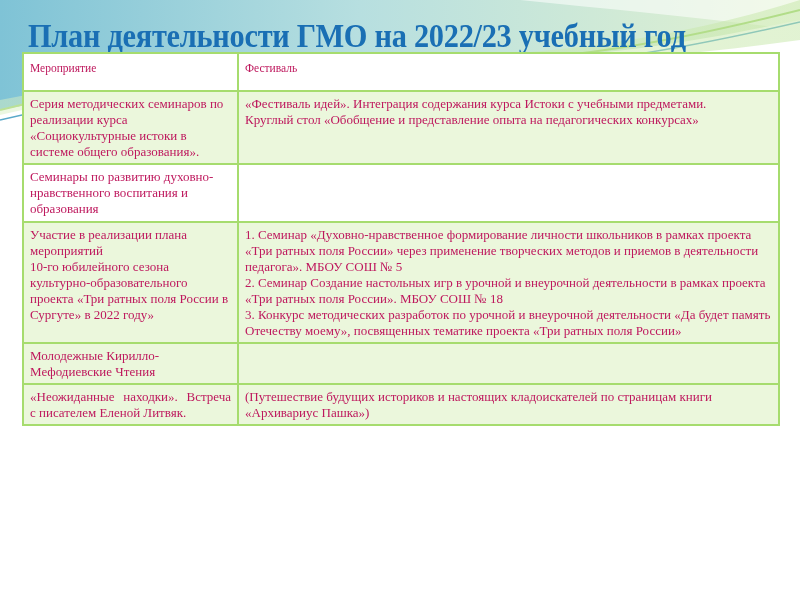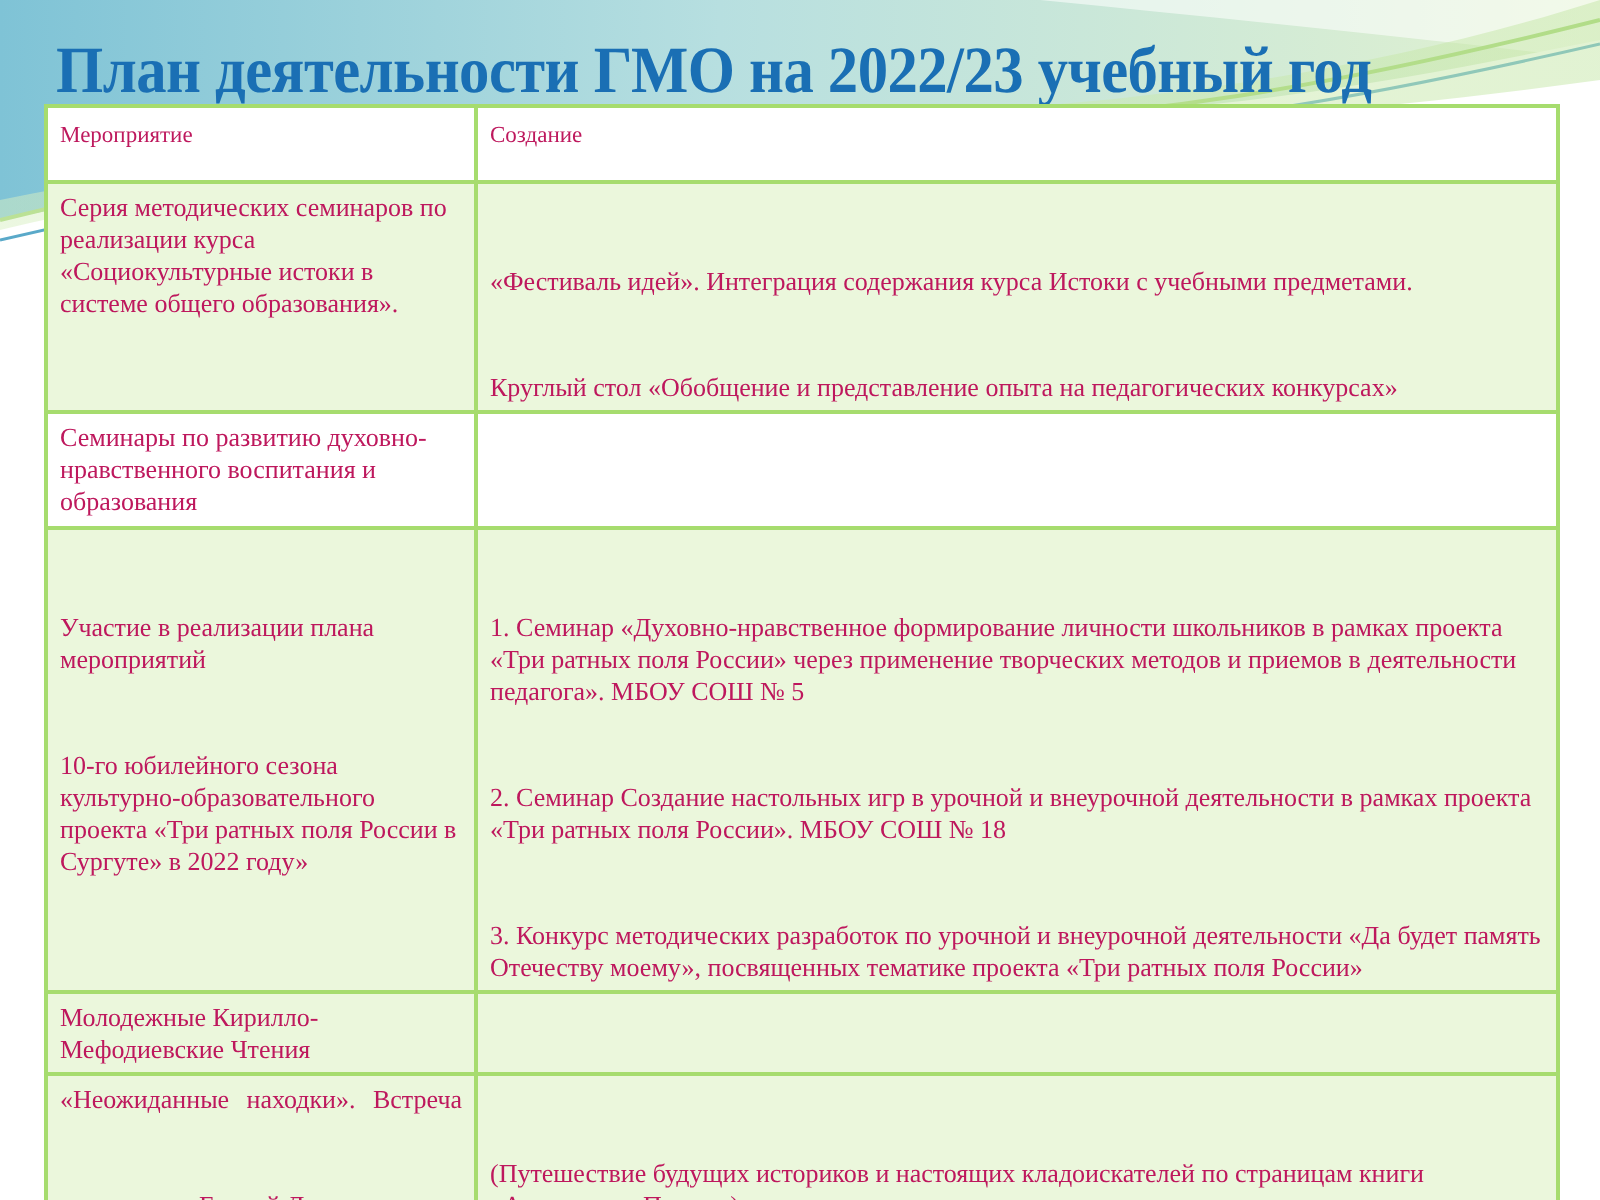--- a/index.html
+++ b/index.html
@@ -23,21 +23,21 @@
     }
     table.plan td {
       border: 2px solid #a6dc6e; vertical-align: top;
       padding: 4px 6px 3px 6px;
     }
     table.plan col.c1 { width: 215px; }
     table.plan col.c2 { width: 541px; }
     tr.hdr td { background: #ffffff; font-size: 11.5px; height: 27px; padding-top: 6px; }
     tr.alt td { background: #ebf7dc; }
     tr.plain td { background: #ffffff; font-family: Liberation Serif, serif; }
-    .line { display: block; margin-top: 37px; }
+    .line { display: block; }
     .justify { text-align: justify; text-align-last: justify; display: block; font-family: Liberation Serif, serif; }
   </style>
 </head>
 <body>
 
 <svg class="bg" viewBox="0 0 800 600" preserveAspectRatio="none">
   <defs>
     <linearGradient id="g1" x1="0" y1="0" x2="1" y2="0">
       <stop offset="0" stop-color="#7fc3d6"></stop>
       <stop offset="0.45" stop-color="#b7dfe0"></stop>
@@ -58,21 +58,21 @@
 <h1 class="title">План деятельности ГМО на 2022/23 учебный год</h1>
 
 <table class="plan">
   <colgroup>
       <col class="c1">
       <col class="c2">
     </colgroup>
   <tbody>
       <tr class="hdr">
     <td>Мероприятие</td>
-    <td>Создание</td>
+    <td>Фестиваль</td>
   </tr>
 
   <tr class="alt" style="height:70px">
     <td>Серия методических семинаров по реализации курса «Социокультурные истоки в системе общего образования».</td>
     <td>
       <span class="line">«Фестиваль идей». Интеграция содержания курса Истоки с учебными предметами.</span>
       <span class="line">Круглый стол «Обобщение и представление опыта на педагогических конкурсах»</span>
     </td>
   </tr>
 

